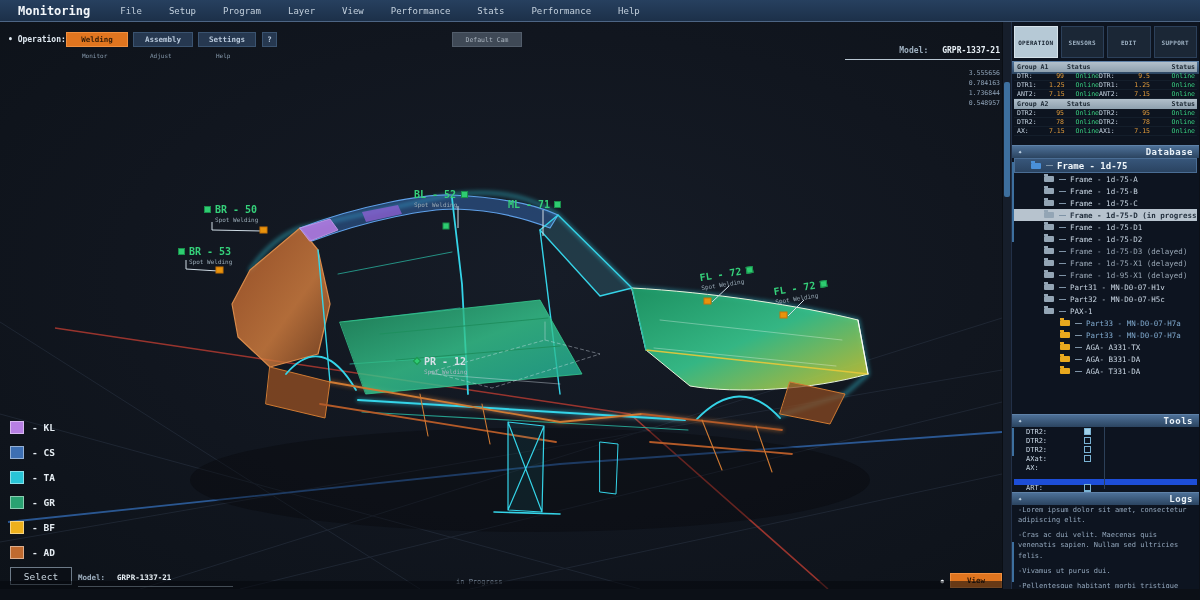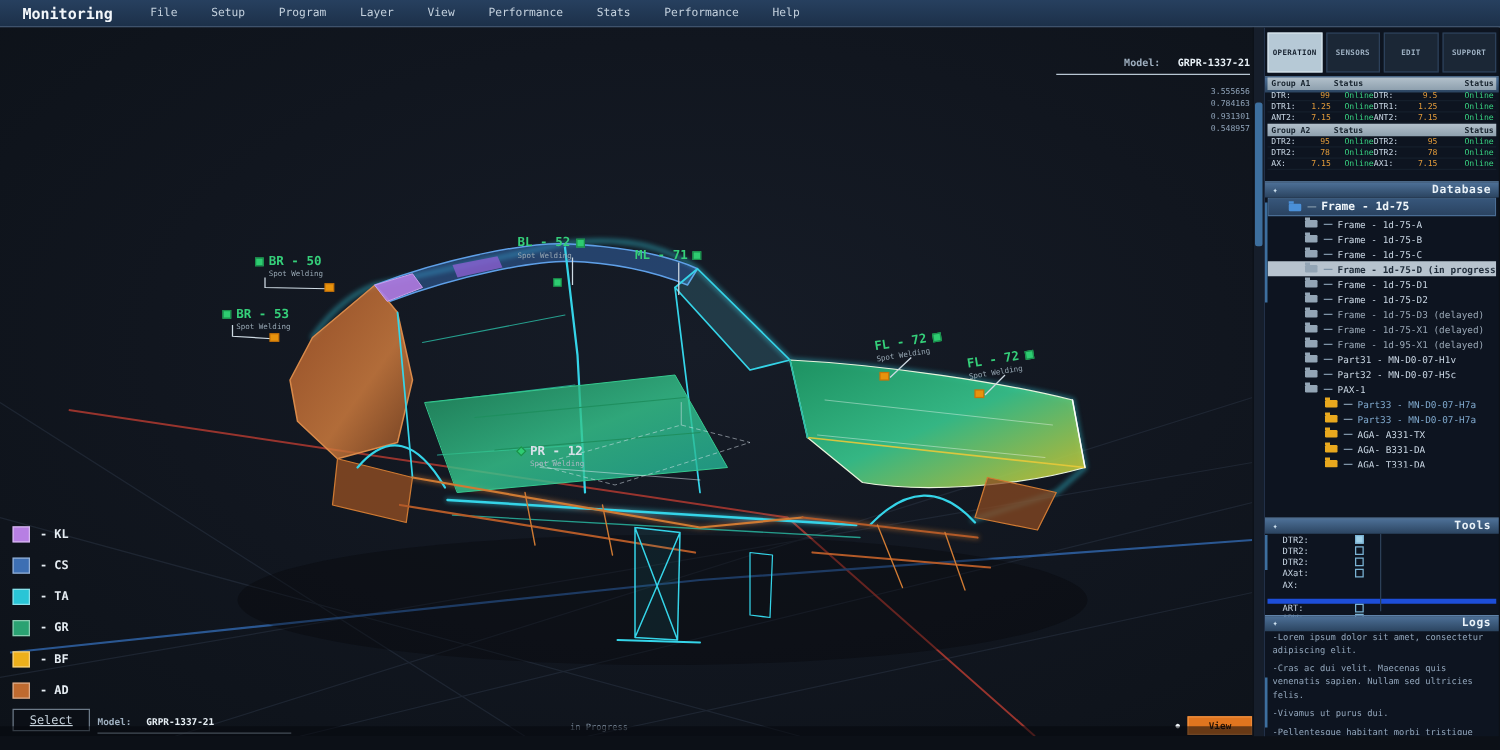--- a/index.html
+++ b/index.html
@@ -52,21 +52,21 @@
 
   
   .legend { position:absolute; left:10px; top:393px; }
   .leg-row { display:flex; align-items:center; height:25px; }
   .leg-swatch { width:14px; height:13px; border:1px solid rgba(255,255,255,.45); margin-right:8px; }
   .leg-label { font-size:9.5px; font-weight:700; color:#e6edf3; }
 
   
   .select-btn { position:absolute; left:10px; top:545px; width:62px; height:18px; border:1px solid #6c7a88;
                 color:#c6d2dc; font-size:9.5px; display:flex; align-items:center; justify-content:center;
-                background:rgba(10,14,20,.6); cursor:pointer;text-decoration:underline; }
+                background:rgba(10,14,20,.6); cursor:pointer; }
   .bottom-model { position:absolute; left:78px; top:551px; font-size:7.5px; }
   .bottom-model .ml { color:#9fb0c0; font-weight:700; margin-right:12px; }
   .bottom-model .mv { color:#e8f0f6; font-weight:700; }
   .bottom-model .rule { width:155px; height:1px; background:#8fa0ae; margin-top:4px; }
   .progress-text { position:absolute; left:456px; top:556px; font-size:7px; color:#8494a6; }
   .view-wrap { position:absolute; right:0px; top:551px; display:flex; align-items:center; gap:6px; }
   .view-dot { font-size:6px; color:#f0f4f8; }
   .view-btn { width:52px; height:15px; background:#e0751f; border:1px solid #f09040; color:#2a1505;
               font-size:7.5px; font-weight:700; display:flex; align-items:center; justify-content:center; cursor:pointer; }
   .bottom-strip { position:absolute; left:0; bottom:0; width:100%; height:8px; background:rgba(5,8,12,.55); }
@@ -112,21 +112,21 @@
   .fold { position:relative; width:10px; height:6px; background:#93a5b5; border-radius:1px; margin-right:3px; flex:none; }
   .fold::before { content:""; position:absolute; top:-2px; left:0; width:4px; height:2px; background:inherit; }
   .fold.f-blue { background:#4a90d9; }
   .fold.f-yellow { background:#e8a81e; }
   .tdash { width:7px; height:1px; background:#7e93a6; margin:0 4px 0 2px; flex:none; }
 
   
   .tools { position:absolute; top:405px; left:2px; right:2px; height:64px; }
   .tool-row { position:relative; height:9px; display:flex; align-items:center; padding-left:12px;
               font-size:7px; color:#c6d4e2; }
-  .tool-row.gap { margin-top:7px; border-top:4px solid #1d4ed8; padding-top:0; height:11px; }
+  .tool-row.gap { margin-top:7px; border-top:6px solid #1d4ed8; padding-top:0; height:11px; }
   .cb { position:absolute; left:70px; width:7px; height:7px; border:1px solid #7ab3d4; background:transparent; cursor:pointer; }
   .cb.checked { background:#9fd0e8; }
   .tools-div { position:absolute; top:405px; left:92px; width:1px; height:62px; background:#2c4058; }
 
   
   .logs { position:absolute; top:483px; left:6px; right:3px; bottom:1px; overflow:hidden; }
   .logs p { font-size:7px; color:#93a7bc; line-height:1.45; margin-bottom:5px; }
 
   .mini-scroll { position:absolute; left:0; width:2px; background:#3d6f9e; }
 </style>
@@ -237,29 +237,43 @@
           <line x1="458" y1="184" x2="458" y2="206"></line>
           <rect x="443" y="201" width="6" height="6" fill="#2ecc71" stroke="#1a8f4c"></rect>
           <line x1="543" y1="188" x2="543" y2="214"></line>
           <line x1="712" y1="280" x2="729" y2="264"></line>
           <rect x="704" y="276" width="7" height="6" fill="#e8930c" stroke="#c87408"></rect>
           <line x1="788" y1="294" x2="804" y2="278"></line>
           <rect x="780" y="290" width="7" height="6" fill="#e8930c" stroke="#c87408"></rect>
         </g>
       </svg>
 
+      <div class="op-row">
+        <span class="op-label">
+          <span>•</span>
+          <span>Operation:</span>
+        </span>
+        <div class="tb-btn orange" style="left:66px;width:62px;">Welding</div>
+        <div class="tb-btn dark" style="left:133px;width:60px;">Assembly</div>
+        <div class="tb-btn dark" style="left:198px;width:58px;">Settings</div>
+        <div class="tb-btn dark" style="left:262px;width:15px;">?</div>
+        <span class="tb-sub" style="left:82px;">Monitor</span>
+        <span class="tb-sub" style="left:150px;">Adjust</span>
+        <span class="tb-sub" style="left:216px;">Help</span>
+        <div class="tb-btn gray" style="left:452px;width:70px;">Default Cam</div>
+      </div>
 
       <div class="model-top">
         <div class="line1">
           <span class="ml">Model:</span><span class="mv">GRPR-1337-21</span>
         </div>
         <div class="rule"></div>
         <div class="readout">3.555656</div>
         <div class="readout">0.784163</div>
-        <div class="readout">0.931301</div>
+        <div class="readout">1.736844</div>
         <div class="readout">0.548957</div>
       </div>
 
       <div class="anno" style="left:204px;top:182px;">
         <span class="anno-marker"></span>
         <div>
             <div class="anno-name">BR - 50</div>
             <div class="anno-sub">Spot Welding</div>
           </div>
       </div>

